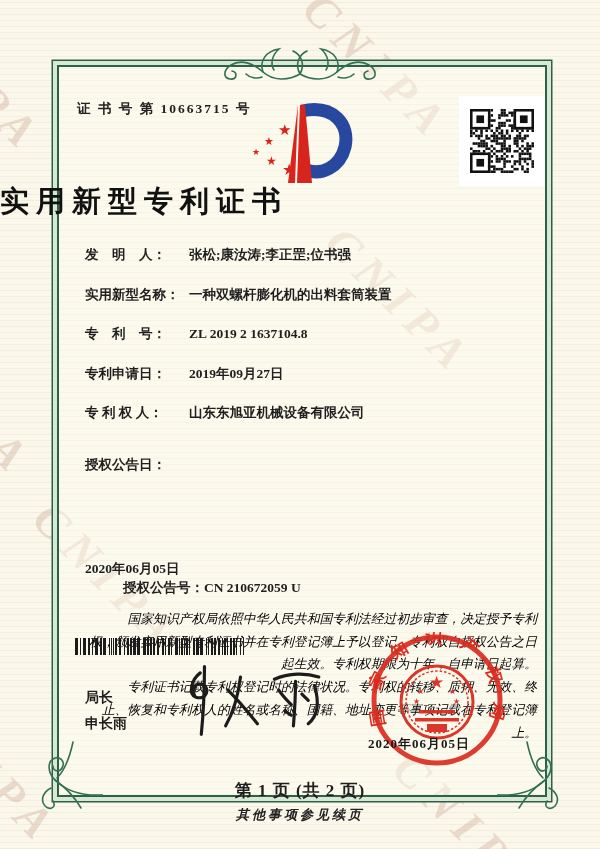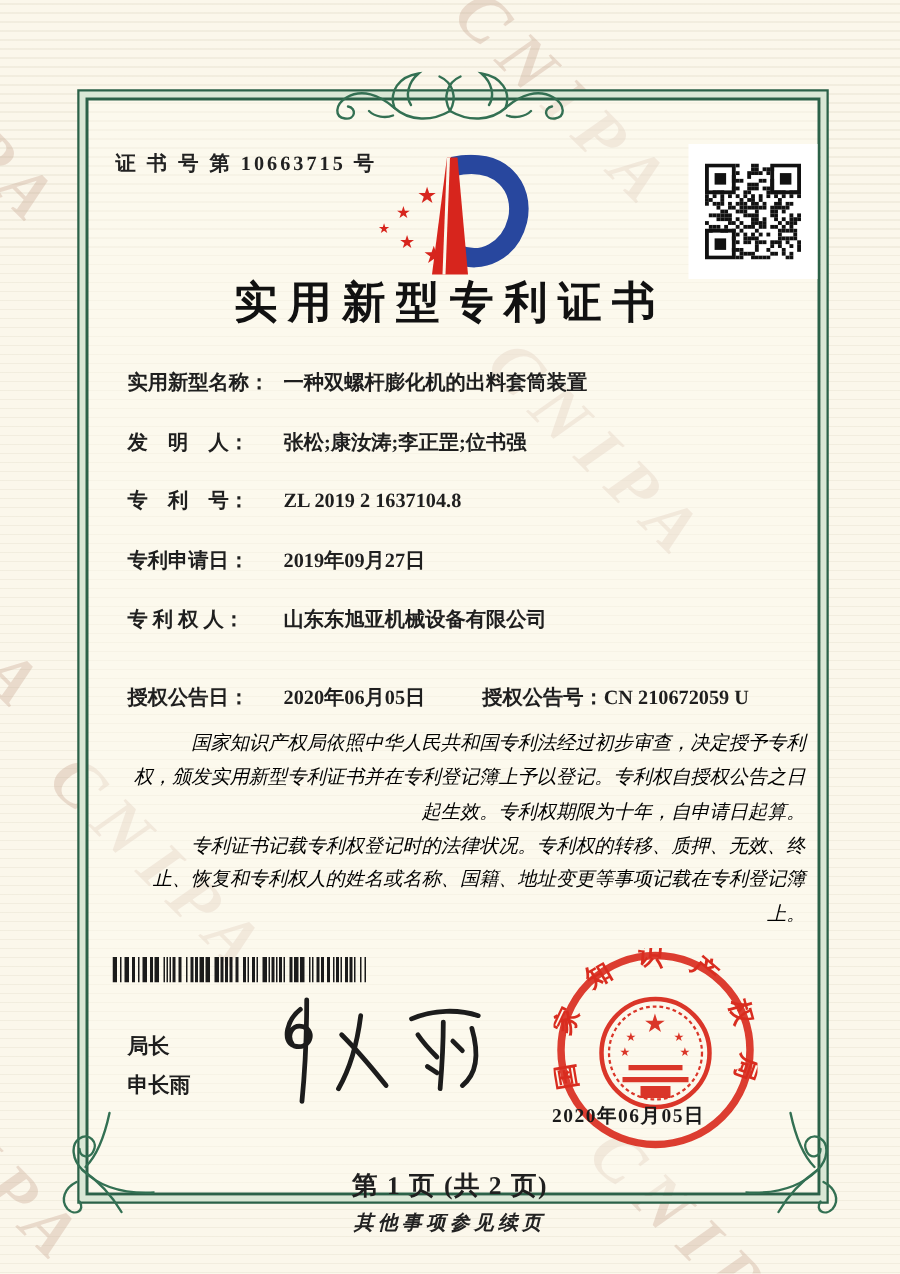--- a/index.html
+++ b/index.html
@@ -28,21 +28,21 @@
   }
   .ornament{position:absolute;z-index:3;pointer-events:none;}
   .orn-top{left:210px;top:40px;width:180px;height:44px;}
   .orn-br{left:497px;top:740px;width:70px;height:70px;}
   .orn-bl{left:33px;top:740px;width:70px;height:70px;transform:scaleX(-1);}
   
   .cert-no{position:absolute;left:77px;top:100px;z-index:4;font-size:13.5px;letter-spacing:2px;font-weight:600;color:#222;}
   .logo{position:absolute;left:238px;top:103px;width:120px;height:84px;z-index:4;}
   .qr-box{position:absolute;left:459px;top:96px;width:86px;height:90px;background:#fff;z-index:4;
     display:flex;align-items:center;justify-content:center;}
-  .doc-title{position:absolute;left:0;top:182px;width:100%;text-align:center;z-index:4;
+  .doc-title{position:absolute;left:0;top:182px;width:100%;z-index:4;
     font-size:29px;font-weight:700;letter-spacing:7px;color:#111;}
   
   .fields{position:absolute;left:85px;top:245px;width:452px;z-index:4;font-size:13.5px;font-weight:600;}
   .row{display:flex;margin-bottom:20px;line-height:1.45;}
   .row .lab{flex:0 0 104px;white-space:nowrap;}
   .row .val{flex:1 1 auto;max-width:352px;}
   .row-grant .pair2{margin-left:38px;display:flex;}
   .row-grant .lab2{white-space:nowrap;}
   
   .paras{margin-top:2px;width:452px;font-style:italic;font-weight:500;font-size:12.8px;line-height:1.78;color:#000000;text-align:right;}
@@ -357,42 +357,42 @@
         <rect x="0.5" y="17.5" width="7" height="7" fill="none" stroke="#111" stroke-width="1"></rect>
         <rect x="2.5" y="19.5" width="3" height="3" fill="#111"></rect>
       </g>
     </svg>
 </div>
 
 <div class="doc-title">实用新型专利证书</div>
 
 <div class="fields">
   <div class="row">
+    <span class="lab">发　明　人：</span>
+    <span class="val">张松;康汝涛;李正罡;位书强</span>
+  </div>
+  <div class="row">
     <span class="lab">实用新型名称：</span>
     <span class="val">一种双螺杆膨化机的出料套筒装置</span>
-  </div>
-  <div class="row">
-    <span class="lab">发　明　人：</span>
-    <span class="val">张松;康汝涛;李正罡;位书强</span>
   </div>
   <div class="row">
     <span class="lab">专　利　号：</span>
     <span class="val">ZL 2019 2 1637104.8</span>
   </div>
   <div class="row">
     <span class="lab">专利申请日：</span>
     <span class="val">2019年09月27日</span>
   </div>
   <div class="row">
     <span class="lab">专 利 权 人：</span>
     <span class="val">山东东旭亚机械设备有限公司</span>
   </div>
   <div class="row" style="margin-bottom:12px;">
   </div>
-  <div class="row row-grant" style="margin-bottom:10px;">
+  <div class="row row-grant" style="margin-bottom:10px;flex-direction:column;">
     <span class="lab">授权公告日：</span>
     <span>2020年06月05日</span>
     <span class="pair2">
       <span class="lab2">授权公告号：</span>
       <span>CN 210672059 U</span>
     </span>
   </div>
 
   <div class="paras">
     <p>国家知识产权局依照中华人民共和国专利法经过初步审查，决定授予专利权，颁发实用新型专利证书并在专利登记簿上予以登记。专利权自授权公告之日起生效。专利权期限为十年，自申请日起算。</p>

